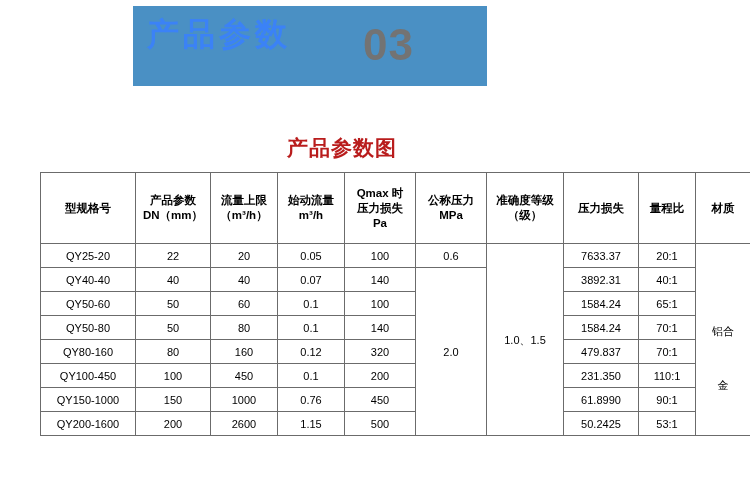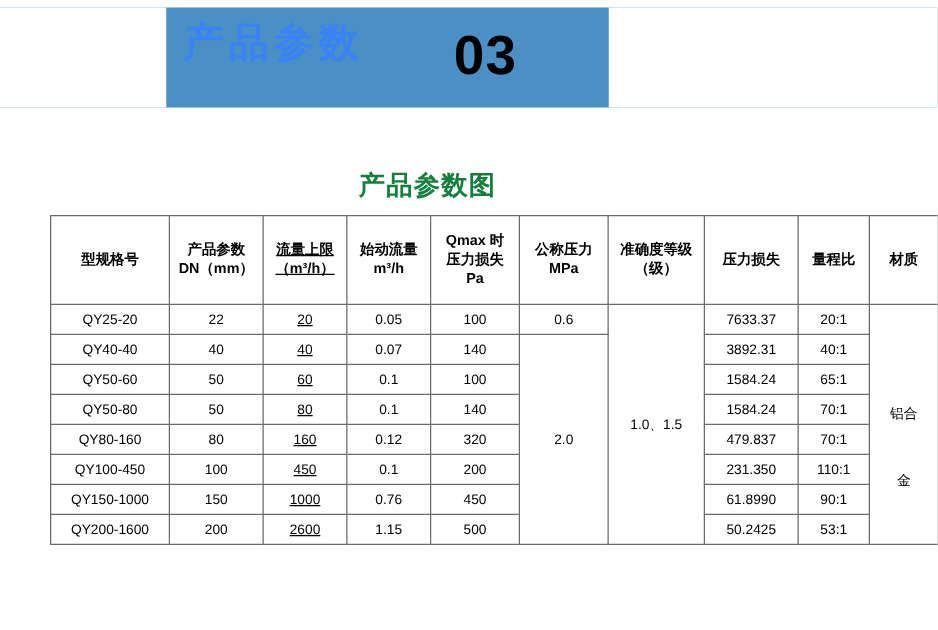--- a/index.html
+++ b/index.html
@@ -57,35 +57,35 @@
     letter-spacing: 4px;
     color: #3b82f6;
     line-height: 56px;
   }
   .banner-number {
     position: absolute;
     left: 363px;
     top: 14px;
     font-size: 44px;
     font-weight: bold;
-    color: #000000;
+    color: #737373;
     line-height: 62px;
     letter-spacing: 1px;
   }
 
   
   .section-title {
     position: absolute;
     left: 0;
     top: 134px;
     width: 684px;
     text-align: center;
     font-size: 21px;
     font-weight: bold;
-    color: #15803d;
+    color: #b91c1c;
     letter-spacing: 1px;
   }
 
   
   .table-wrap {
     position: absolute;
     left: 40px;
     top: 172px;
     width: 670px;
   }
@@ -107,21 +107,21 @@
     font-weight: bold;
     line-height: 15px;
     font-size: 11.5px;
   }
   table.params tbody td {
     height: 23px;
     line-height: 14px;
   }
   td.c0 { width: 94px; }
   td.c1 { width: 74px; }
-  td.c2 { width: 66px; text-decoration: underline; }
+  td.c2 { width: 66px; }
   td.c3 { width: 66px; }
   td.c4 { width: 70px; }
   td.c5 { width: 70px; margin-top: 28px; }
   td.c6 { width: 76px; }
   td.c7 { width: 74px; }
   td.c8 { width: 56px; }
   td.c9 { width: 54px; }
   .vertical-two-lines { line-height: 18px; margin-top: 36px; }
 </style>
 </head>

